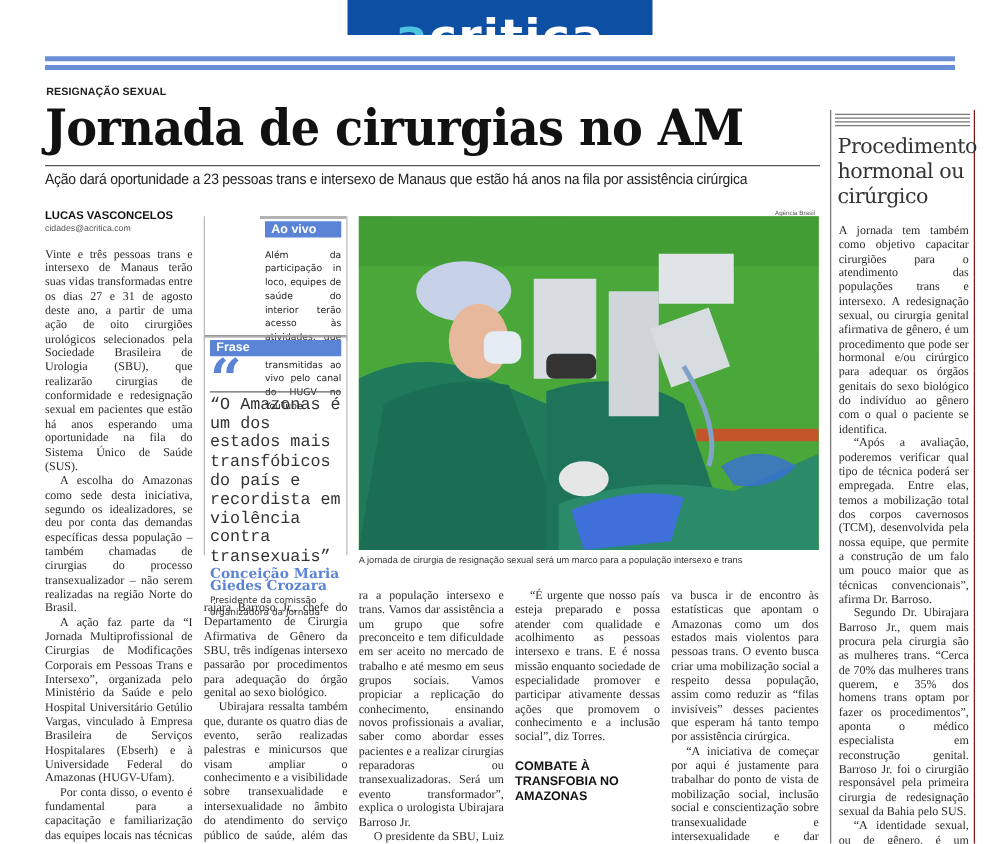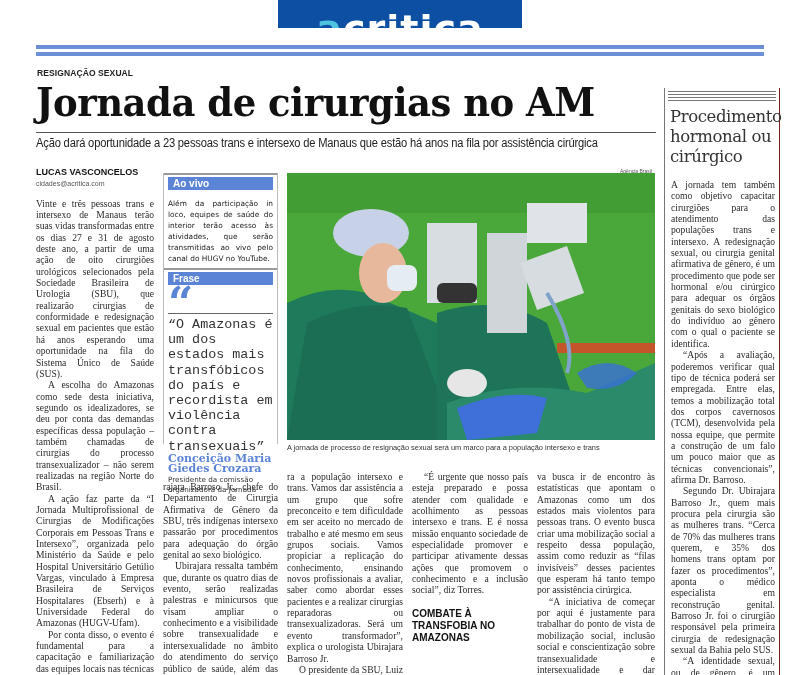--- a/index.html
+++ b/index.html
@@ -66,21 +66,21 @@
 <div class="col" style="left:36px; top:167px; width:118px;">
   <div class="byline">LUCAS VASCONCELOS</div>
   <div class="email">cidades@acritica.com</div>
   <p class="noindent">Vinte e três pessoas trans e intersexo de Manaus terão suas vidas transformadas entre os dias 27 e 31 de agosto deste ano, a partir de uma ação de oito cirurgiões urológicos selecionados pela Sociedade Brasileira de Urologia (SBU), que realizarão cirurgias de conformidade e redesignação sexual em pacientes que estão há anos esperando uma oportunidade na fila do Sistema Único de Saúde (SUS).</p>
   <p>A escolha do Amazonas como sede desta iniciativa, segundo os idealizadores, se deu por conta das demandas específicas dessa população – também chamadas de cirurgias do processo transexualizador – não serem realizadas na região Norte do Brasil.</p>
   <p>A ação faz parte da “I Jornada Multiprofissional de Cirurgias de Modificações Corporais em Pessoas Trans e Intersexo”, organizada pelo Ministério da Saúde e pelo Hospital Universitário Getúlio Vargas, vinculado à Empresa Brasileira de Serviços Hospitalares (Ebserh) e à Universidade Federal do Amazonas (HUGV-Ufam).</p>
   <p>Por conta disso, o evento é fundamental para a capacitação e familiarização das equipes locais nas técnicas preconizadas e já anotadas na tabela do SUS. A expectativa é capacitar aproximadamente 150 profissionais de saúde, dentre eles médicos, psicólogos, enfermeiros, fisioterapeutas e profissionais do Serviço Social e Direito.</p>
 
 </div>
 
-<div class="box" style="top:173px; height:100px;">
+<div class="box" style="top:173px; height:100px;padding-left:44px;">
   <div class="box-top"></div>
   <div class="box-label">Ao vivo</div>
   <div class="box-body">Além da participação in loco, equipes de saúde do interior terão acesso às atividades, que serão transmitidas ao vivo pelo canal do HUGV no YouTube.</div>
 </div>
 
 <div class="box" style="top:268px; height:176px;">
   <div class="box-top"></div>
   <div class="box-label">Frase</div>
   <div class="quote-mark">“</div>
   <div class="quote-rule"></div>
@@ -112,21 +112,21 @@
     <rect x="140" y="50" width="50" height="80" fill="#d8dde2"></rect>
     <rect x="150" y="110" width="40" height="20" rx="6" fill="#333"></rect>
     <rect x="200" y="60" width="40" height="100" fill="#d0d5da"></rect>
     <rect x="240" y="30" width="60" height="40" fill="#e0e4e8"></rect>
     <rect x="240" y="80" width="50" height="50" fill="#d7dce1" transform="rotate(-20 265 105)"></rect>
     <path d="M260 120 Q290 170 280 200" stroke="#7fa3c9" stroke-width="4" fill="none"></path>
     <ellipse cx="180" cy="210" rx="20" ry="14" fill="#e6e6e6"></ellipse>
     <path d="M290 200 Q320 180 350 200 Q330 220 300 215 Z" fill="#3a6fd8" opacity="0.8"></path>
   </svg>
 </div>
-<div class="caption">A jornada de processo de resignação sexual será um marco para a população intersexo e trans</div>
+<div class="caption">A jornada de cirurgia de resignação sexual será um marco para a população intersexo e trans</div>
 
 <div class="col" style="left:287px; top:471px; width:116px;">
   <p class="noindent">ra a população intersexo e trans. Vamos dar assistência a um grupo que sofre preconceito e tem dificuldade em ser aceito no mercado de trabalho e até mesmo em seus grupos sociais. Vamos propiciar a replicação do conhecimento, ensinando novos profissionais a avaliar, saber como abordar esses pacientes e a realizar cirurgias reparadoras ou transexualizadoras. Será um evento transformador”, explica o urologista Ubirajara Barroso Jr.</p>
   <p>O presidente da SBU, Luiz Otávio Torres, explica que a SBU tem difundido cada vez mais em seus congressos treinamentos cirúrgicos para pessoas trans e intersexo e educa-</p>
 </div>
 
 <div class="col" style="left:412px; top:471px; width:116px;">
   <p>“É urgente que nosso país esteja preparado e possa atender com qualidade e acolhimento as pessoas intersexo e trans. E é nossa missão enquanto sociedade de especialidade promover e participar ativamente dessas ações que promovem o conhecimento e a inclusão social”, diz Torres.</p>
   <h4>COMBATE À TRANSFOBIA NO AMAZONAS</h4>
 

